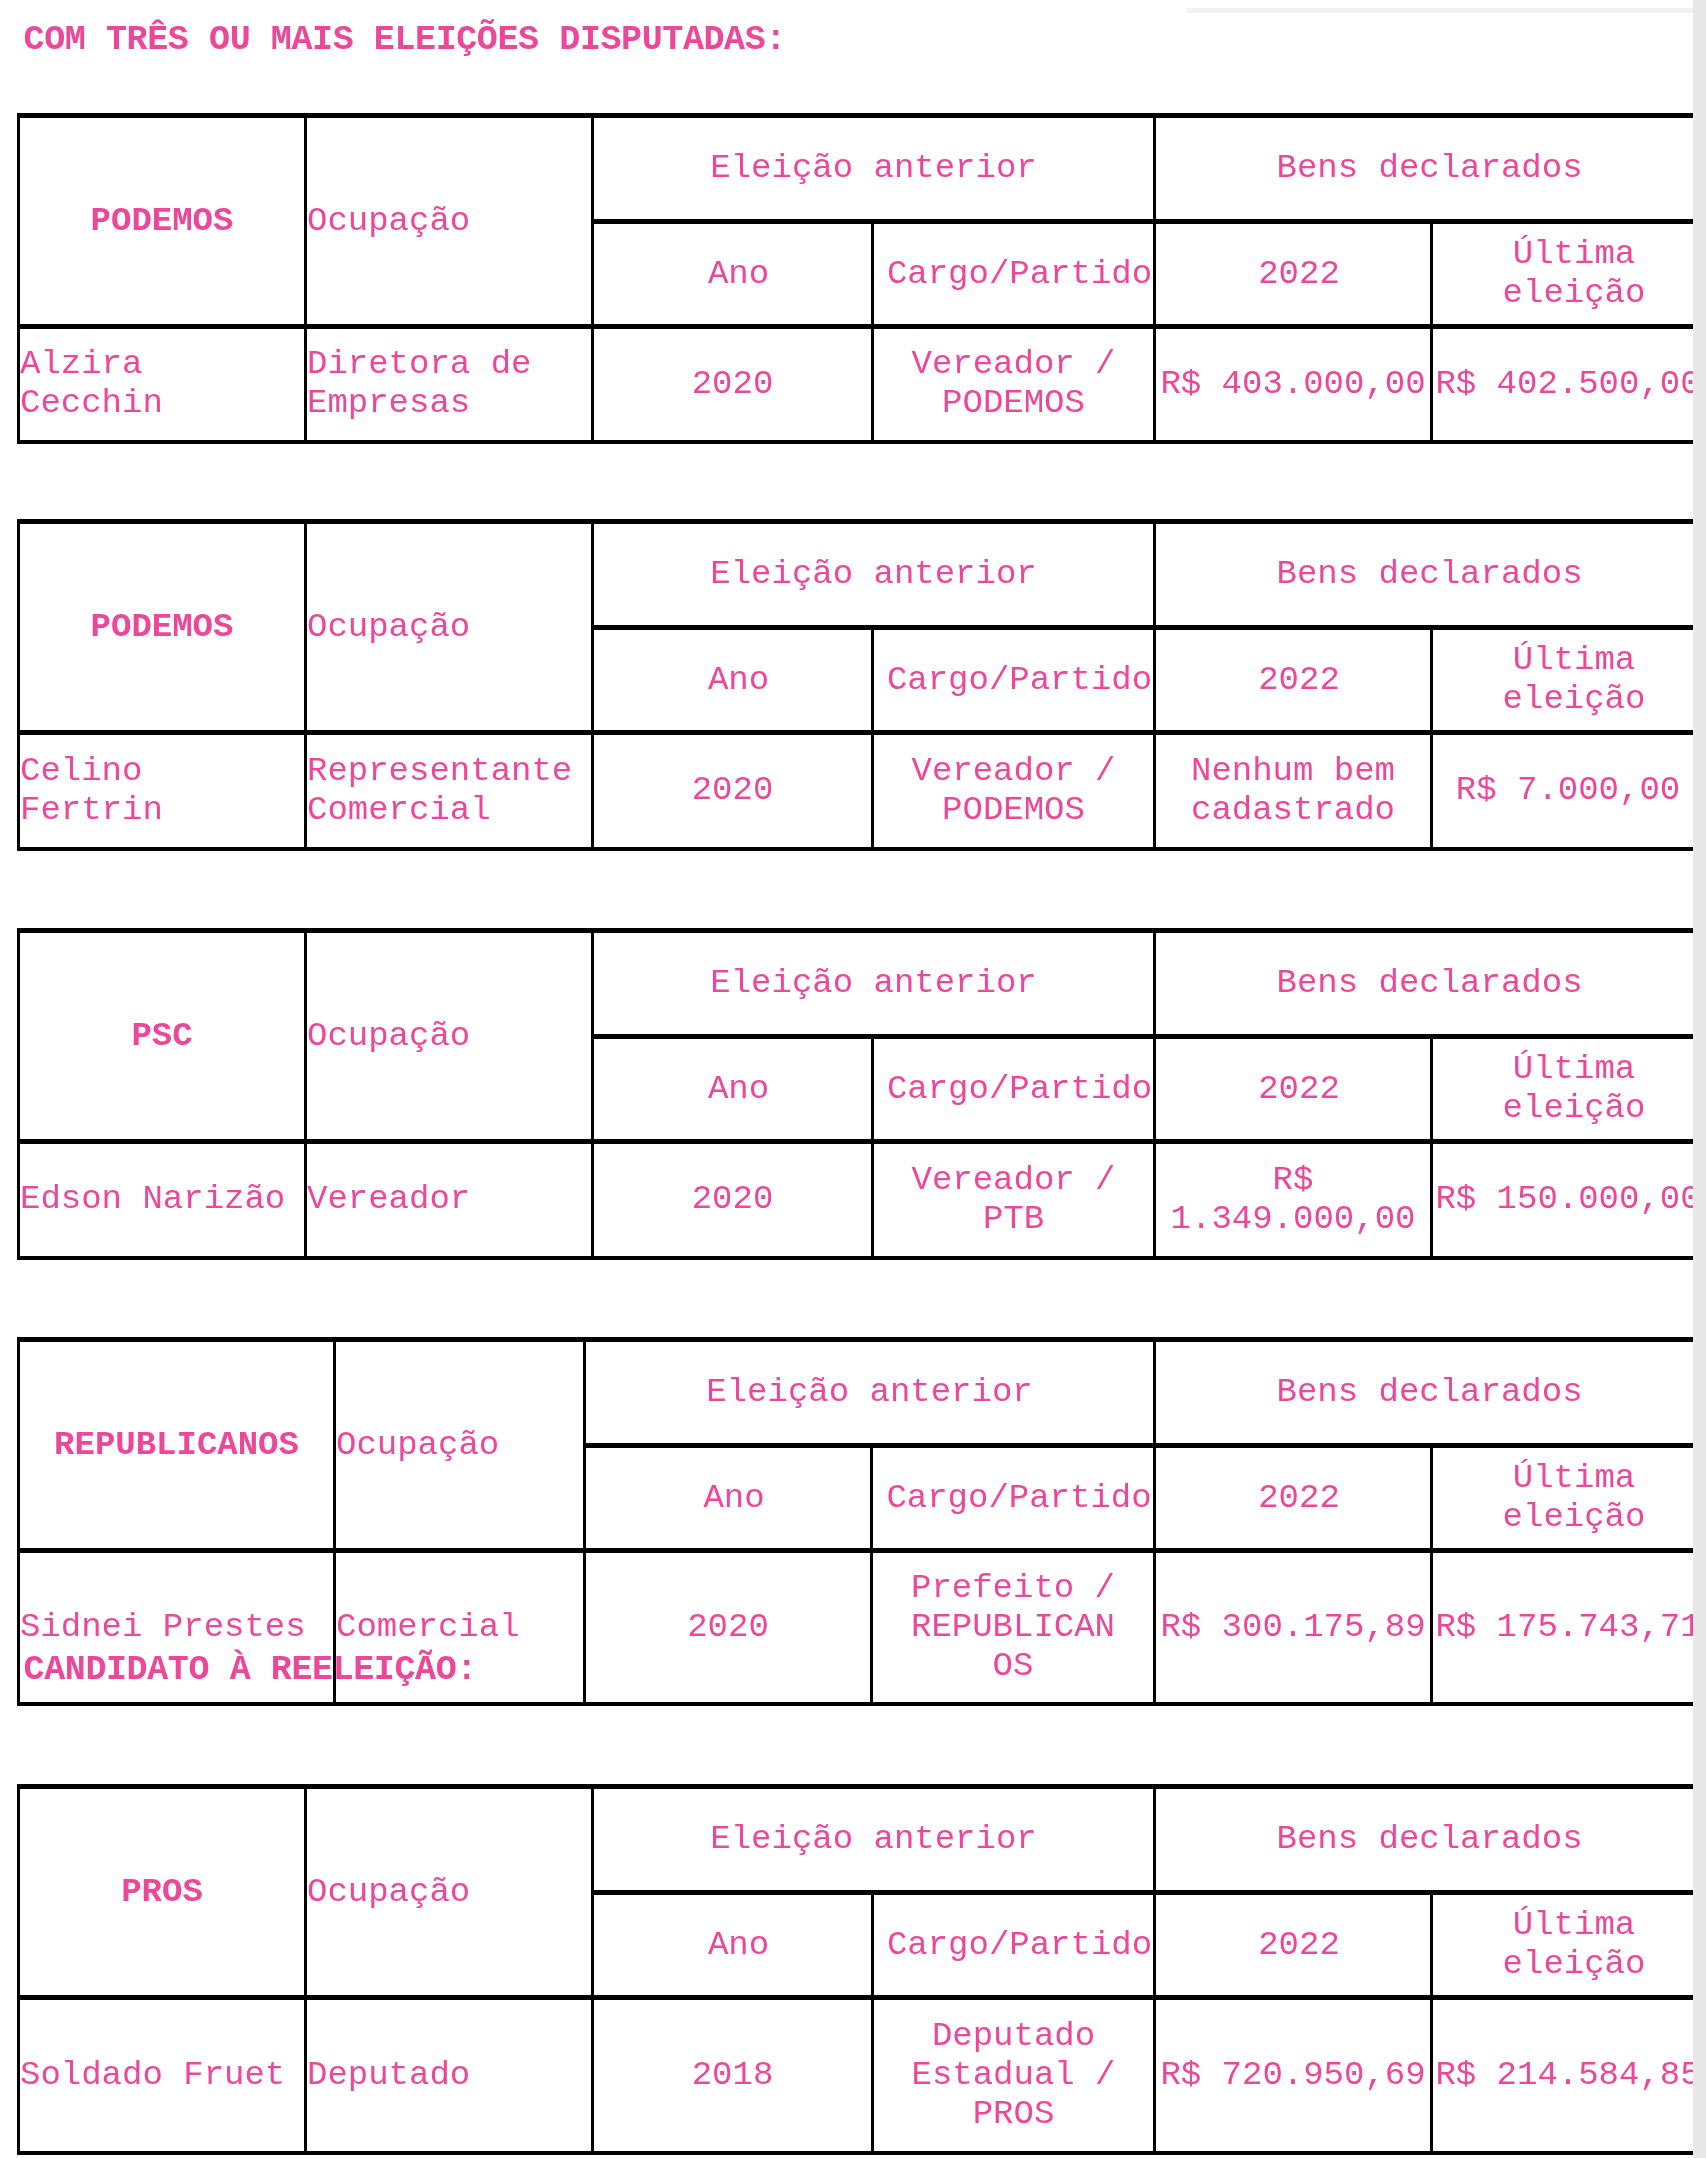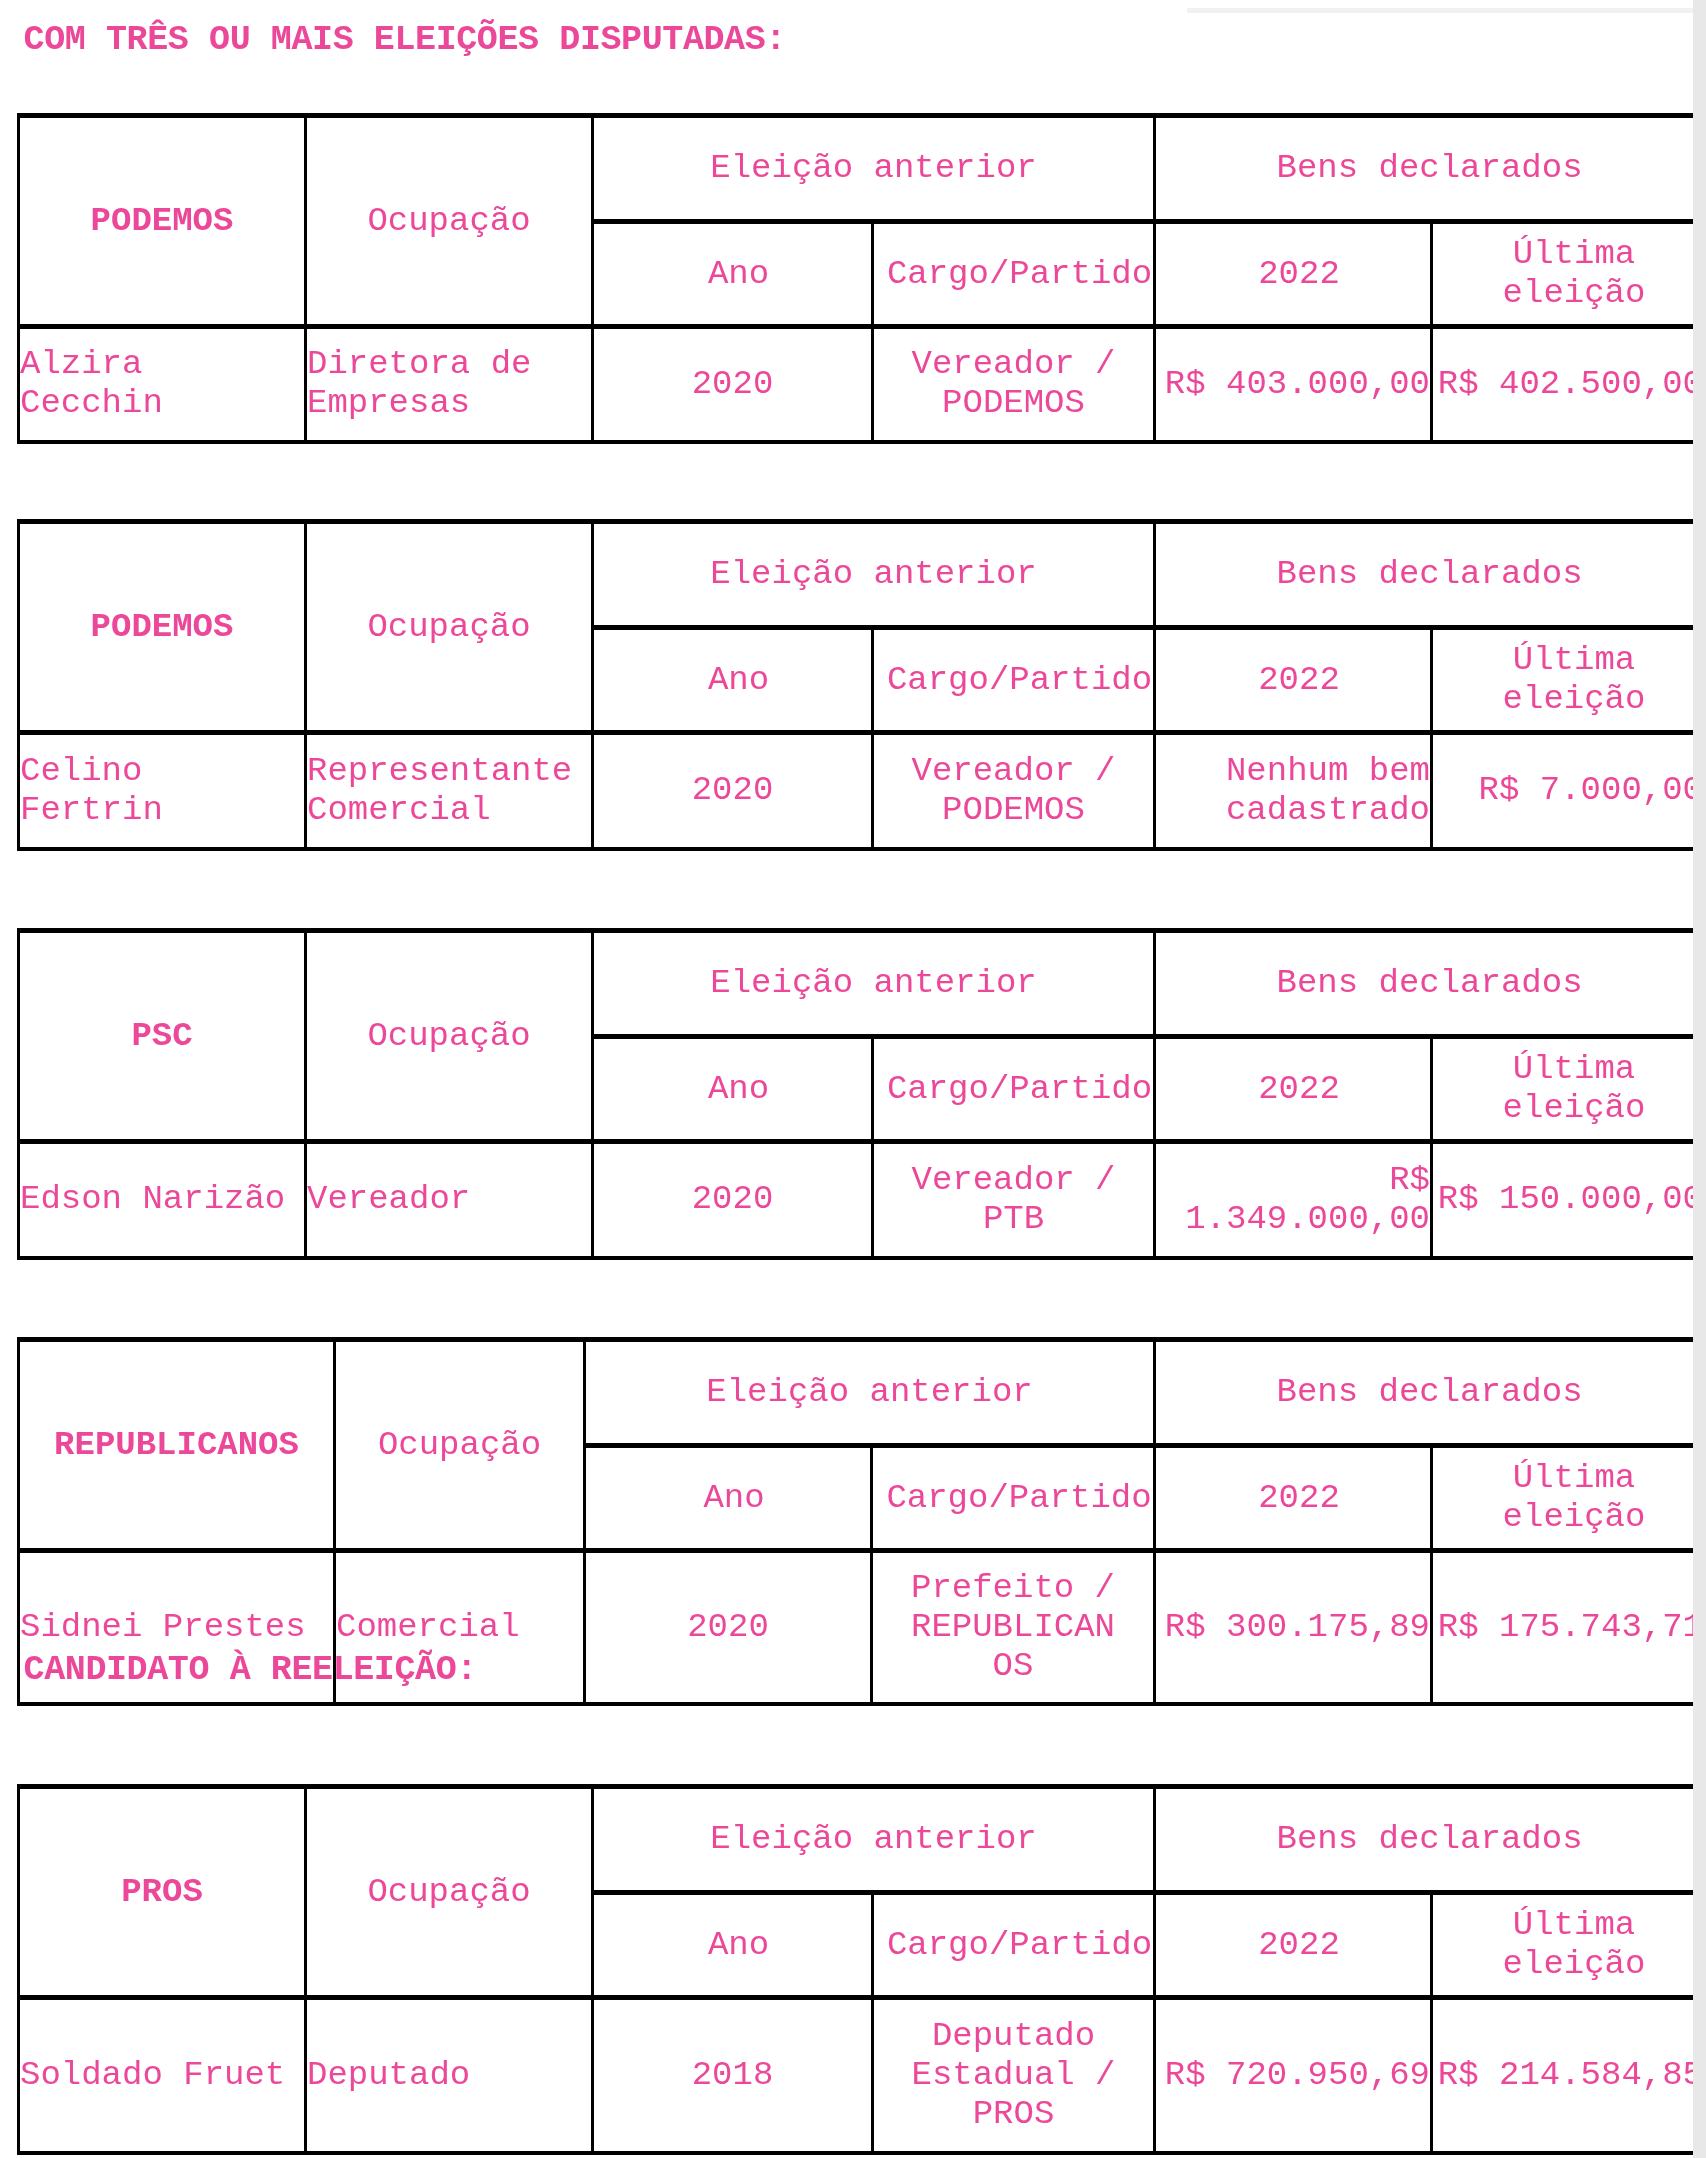--- a/index.html
+++ b/index.html
@@ -37,28 +37,28 @@
     padding:0;
     overflow:hidden;
   }
   
   .ctable tr.hr1 td{border-top:5.9px solid #000;}
   .ctable tr.hr2 td.sub{border-top:5px solid #000;padding-left:12px;}
   .ctable tr.dr td{border-top:5.9px solid #000;border-bottom:4.2px solid #000;}
   .ctable tr.hr1 td{height:101px;}
   .ctable tr.hr2 td{height:100px;}
   .party{font-weight:700;text-align:center;}
-  .occ{text-align:center;padding-left:15px;}
+  .occ{text-align:left;padding-left:15px;}
   .grp{text-align:center;}
   .sub{text-align:center;}
   .name{text-align:left;padding-left:13.5px;}
   .occv{text-align:left;padding-left:13.5px;margin-left:9px;}
   .year{text-align:center;}
   .cargo{text-align:center;}
-  .money{text-align:right;padding-right:13.5px;}
+  .money{text-align:center;padding-right:13.5px;}
   .pre{white-space:pre-line;}
 </style>
 </head>
 <body>
 
 <div class="page">
 
   <div class="artifact"></div>
 
   <h1 class="heading" style="top:20px;">COM TRÊS OU MAIS ELEIÇÕES DISPUTADAS:</h1>

